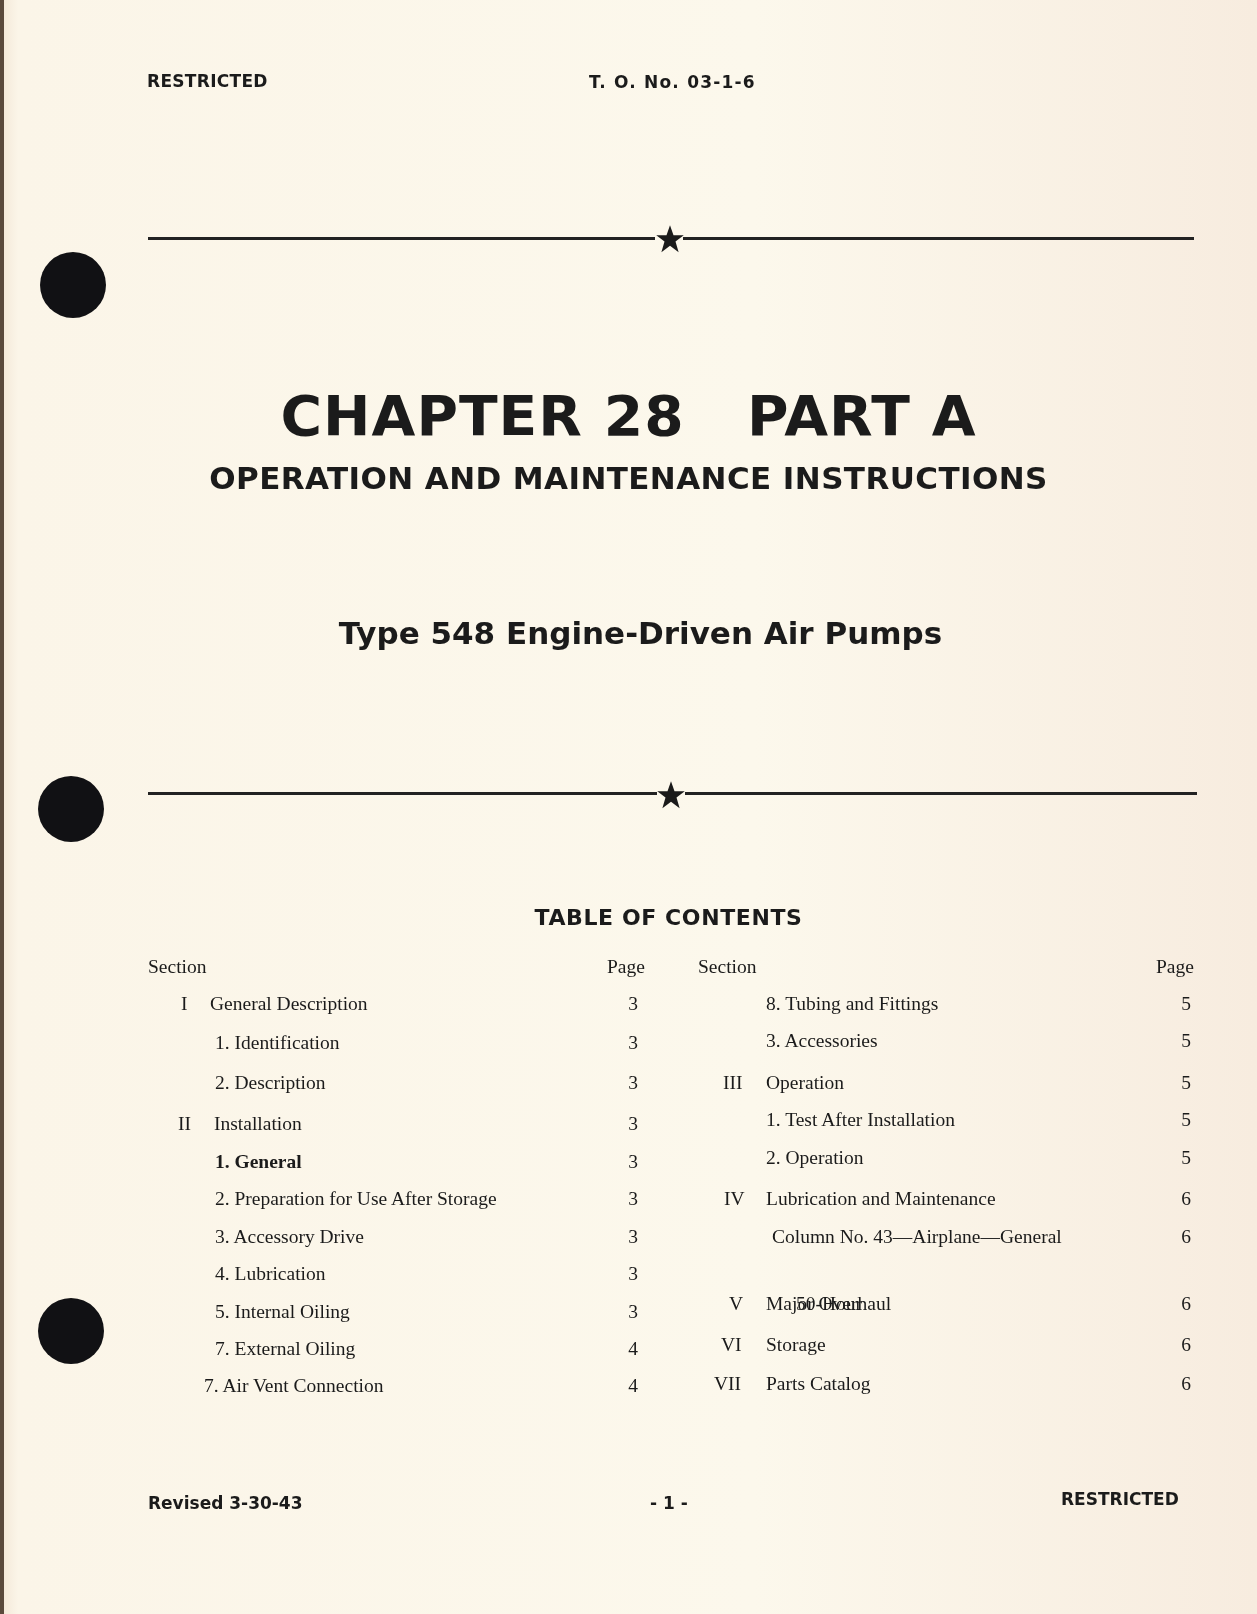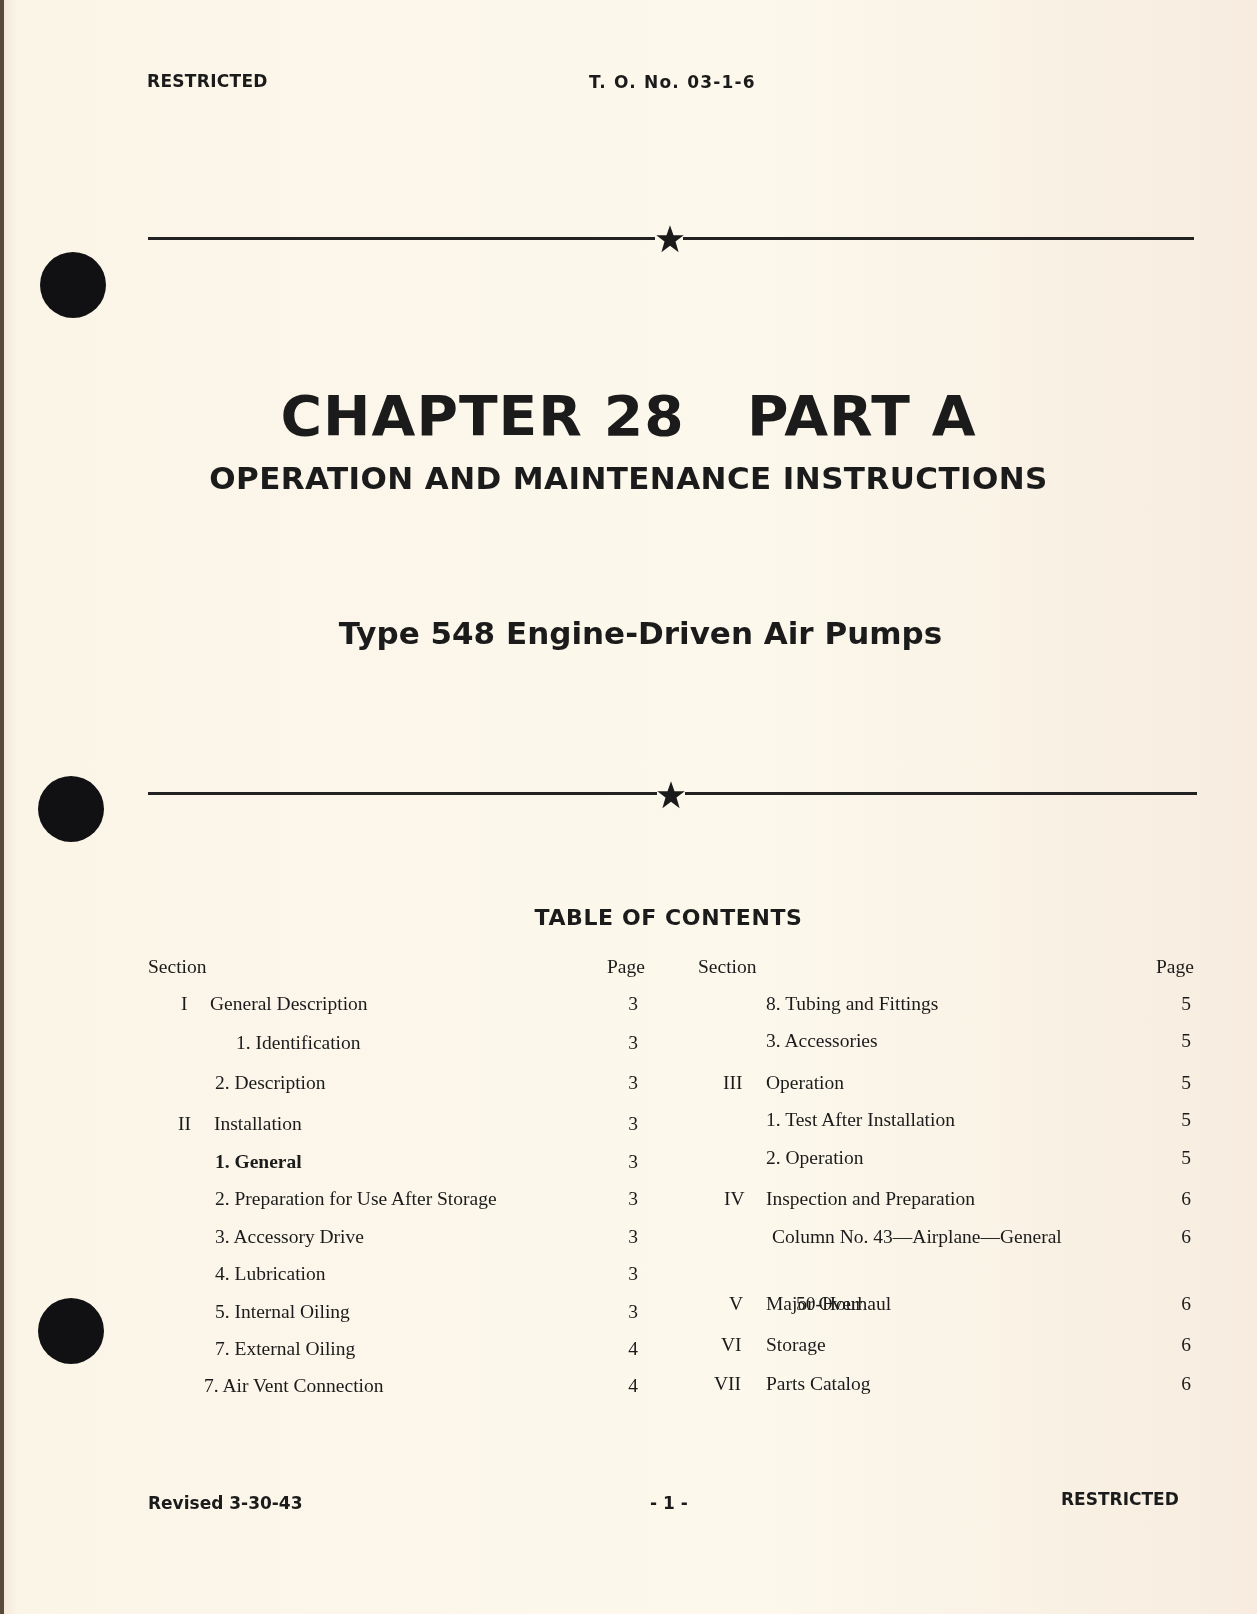--- a/index.html
+++ b/index.html
@@ -56,21 +56,21 @@
 
 <div class="abs sans toc-title center" style="top:905px; left:40px;">TABLE OF CONTENTS</div>
 
 <div class="abs serif toc" style="left:148px; top:956px;">Section</div>
 <div class="abs serif toc" style="left:607px; top:956px;">Page</div>
 
 <div class="abs serif toc" style="left:181px; top:993px;">I</div>
 <div class="abs serif toc" style="left:210px; top:993px;">General Description</div>
 <div class="abs serif toc pg" style="left:608px; top:993px;">3</div>
 
-<div class="abs serif toc" style="left:215px; top:1032px;margin-left:21px;">1. Identification</div>
+<div class="abs serif toc" style="left:215px; top:1032px;">1. Identification</div>
 <div class="abs serif toc pg" style="left:608px; top:1032px;">3</div>
 
 <div class="abs serif toc" style="left:215px; top:1072px;">2. Description</div>
 <div class="abs serif toc pg" style="left:608px; top:1072px;">3</div>
 
 <div class="abs serif toc" style="left:178px; top:1113px;">II</div>
 <div class="abs serif toc" style="left:214px; top:1113px;">Installation</div>
 <div class="abs serif toc pg" style="left:608px; top:1113px;">3</div>
 
 <div class="abs serif toc" style="left:215px; top:1151px;font-weight:bold;">1. General</div>
@@ -107,21 +107,21 @@
 <div class="abs serif toc" style="left:766px; top:1072px;">Operation</div>
 <div class="abs serif toc pg" style="left:1161px; top:1072px;">5</div>
 
 <div class="abs serif toc" style="left:766px; top:1109px;">1. Test After Installation</div>
 <div class="abs serif toc pg" style="left:1161px; top:1109px;">5</div>
 
 <div class="abs serif toc" style="left:766px; top:1147px;">2. Operation</div>
 <div class="abs serif toc pg" style="left:1161px; top:1147px;">5</div>
 
 <div class="abs serif toc" style="left:724px; top:1188px;">IV</div>
-<div class="abs serif toc" style="left:766px; top:1188px;">Inspection and Preparation</div>
+<div class="abs serif toc" style="left:766px; top:1188px;">Lubrication and Maintenance</div>
 <div class="abs serif toc pg" style="left:1161px; top:1188px;">6</div>
 
 <div class="abs serif toc" style="left:772px; top:1226px;">Column No. 43—Airplane—General</div>
 <div class="abs serif toc" style="left:796px; top:1251px;margin-top:42px;">50-Hour</div>
 <div class="abs serif toc pg" style="left:1161px; top:1226px;">6</div>
 
 <div class="abs serif toc" style="left:729px; top:1293px;">V</div>
 <div class="abs serif toc" style="left:766px; top:1293px;">Major Overhaul</div>
 <div class="abs serif toc pg" style="left:1161px; top:1293px;">6</div>
 

